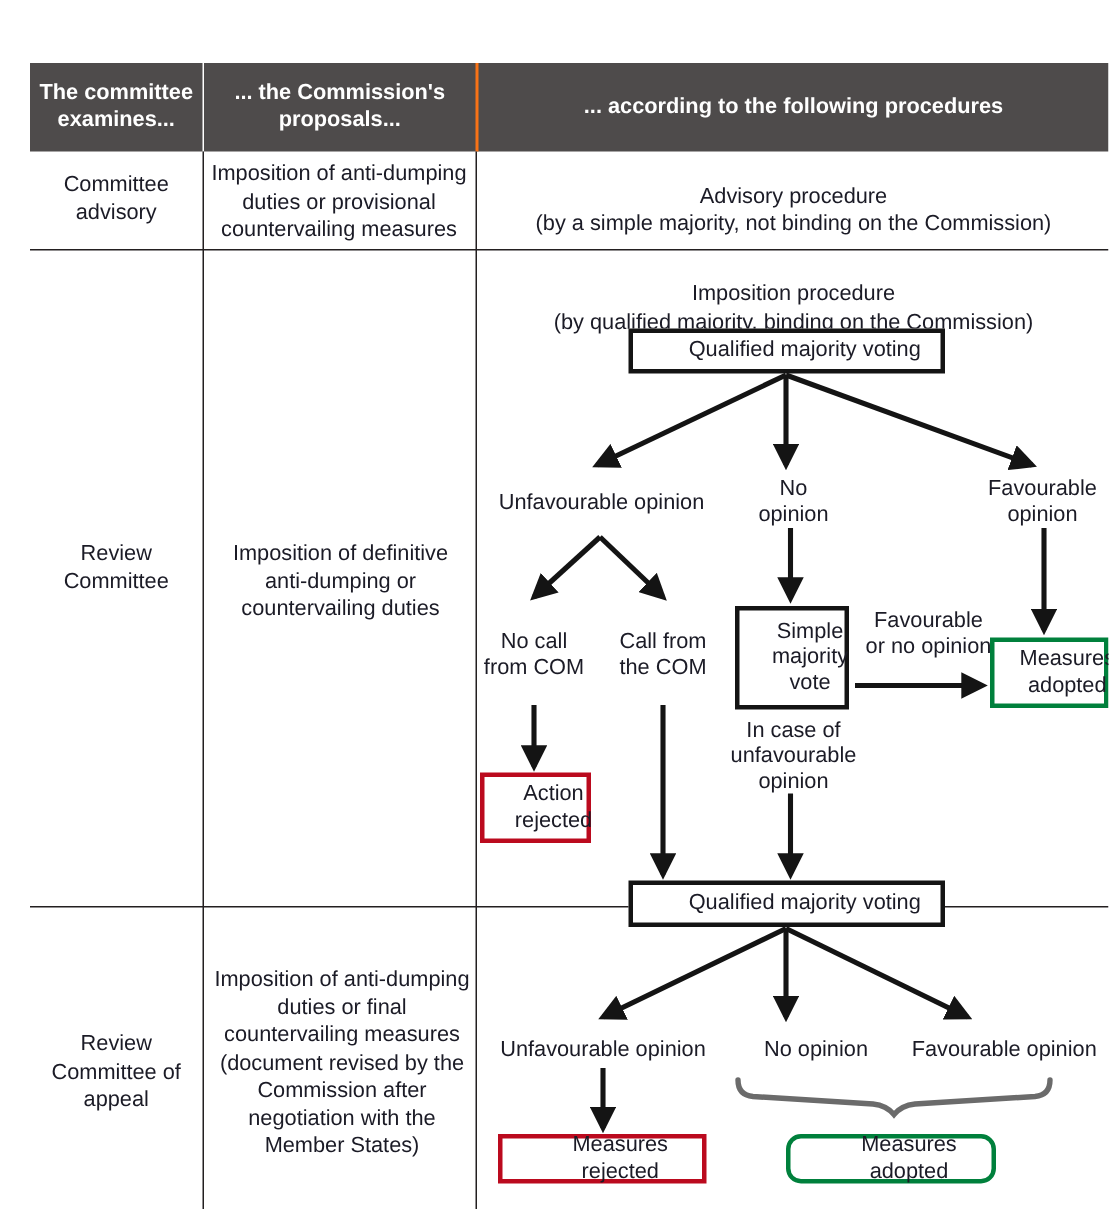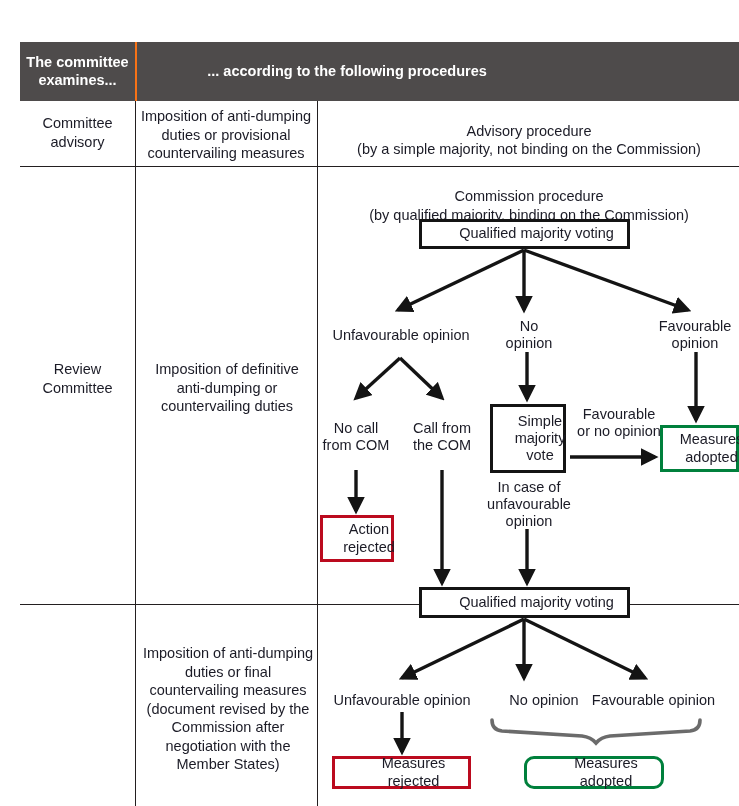--- a/index.html
+++ b/index.html
@@ -101,40 +101,42 @@
     pointer-events: none;
   }
 </style>
 </head>
 <body>
 
 <div id="table-wrap">
 
   <div class="hdr-row">
     <div class="hdr-cell hdr-c1">The committee examines...</div>
+    <div class="hdr-cell hdr-c2">... the Commission's proposals...</div>
     <div class="hdr-cell hdr-c3">... according to the following procedures</div>
   </div>
 
   <div class="vrule" style="left:115px; top:59px; height:731px;"></div>
   <div class="vrule" style="left:297px; top:59px; height:731px;"></div>
 
   <div class="hrule" style="left:0px; top:124px; width:719px;"></div>
   <div class="hrule" style="left:0px; top:562px; width:719px;"></div>
   <div class="hrule" style="left:0px; top:790px; width:719px;"></div>
 
   <div class="cell-text" style="left:0px; top:72px; width:115px;">Committee advisory</div>
   <div class="cell-text" style="left:118px; top:65px; width:176px;">Imposition of anti-dumping duties or provisional countervailing measures</div>
   <div class="cell-text" style="left:299px; top:98px; width:420px;">(by a simple majority, not binding on the Commission)</div>
   <div class="cell-text" style="left:299px; top:80px; width:420px;">Advisory procedure</div>
 
   <div class="cell-text" style="left:0px; top:318px; width:115px;">Review Committee</div>
   <div class="cell-text" style="left:122px; top:318px; width:170px;">Imposition of definitive anti-dumping or countervailing duties</div>
-  <div class="cell-text" style="left:299px; top:145px; width:420px;">Commission procedure</div>
+  <div class="cell-text" style="left:299px; top:145px; width:420px;">Imposition procedure</div>
   <div class="cell-text" style="left:299px; top:164px; width:420px;">(by qualified majority, binding on the Commission)</div>
 
+  <div class="cell-text" style="left:0px; top:645px; width:115px;">Review Committee of appeal</div>
   <div class="cell-text" style="left:122px; top:602px; width:172px;">Imposition of anti-dumping duties or final countervailing measures (document revised by the Commission after negotiation with the Member States)</div>
 </div>
 
 <div class="box box-black" style="left:419px; top:219px; width:211px; height:30px;">Qualified majority voting</div>
 
 <div class="flow-label" style="left:325px; top:327px; width:152px;">Unfavourable opinion</div>
 
 <div class="flow-label" style="left:492px; top:318px; width:74px;">No<br>opinion</div>
 
 <div class="flow-label" style="left:651px; top:318px; width:88px;">Favourable<br>opinion</div>
@@ -152,21 +154,21 @@
 <div class="box box-red" style="left:320px; top:515px; width:74px; height:47px;">Action rejected</div>
 
 <div class="box box-green" style="left:660px; top:425px; width:79px; height:47px;">Measures<br>adopted</div>
 
 <div class="box box-black" style="left:419px; top:587px; width:211px; height:31px;">Qualified majority voting</div>
 
 <div class="flow-label" style="left:327px; top:692px; width:150px;">Unfavourable opinion</div>
 
 <div class="flow-label" style="left:489px; top:692px; width:110px;">No opinion</div>
 
-<div class="flow-label" style="left:584px; top:692px; width:139px;">Favourable opinion</div>
+<div class="flow-label" style="left:600px; top:692px; width:139px;">Favourable opinion</div>
 
 <div class="box box-red" style="left:332px; top:756px; width:139px; height:33px;">Measures rejected</div>
 
 <div class="box box-green" style="left:524px; top:756px; width:140px; height:33px;border-radius:10px;">Measures adopted</div>
 
 <svg class="overlay" viewBox="0 0 739 806">
   <defs>
     <marker id="arrow" viewBox="0 0 10 10" refX="8" refY="5" markerWidth="5.2" markerHeight="5.2" orient="auto-start-reverse">
       <path d="M 0 0 L 10 5 L 0 10 z" fill="#141414"></path>
     </marker>

